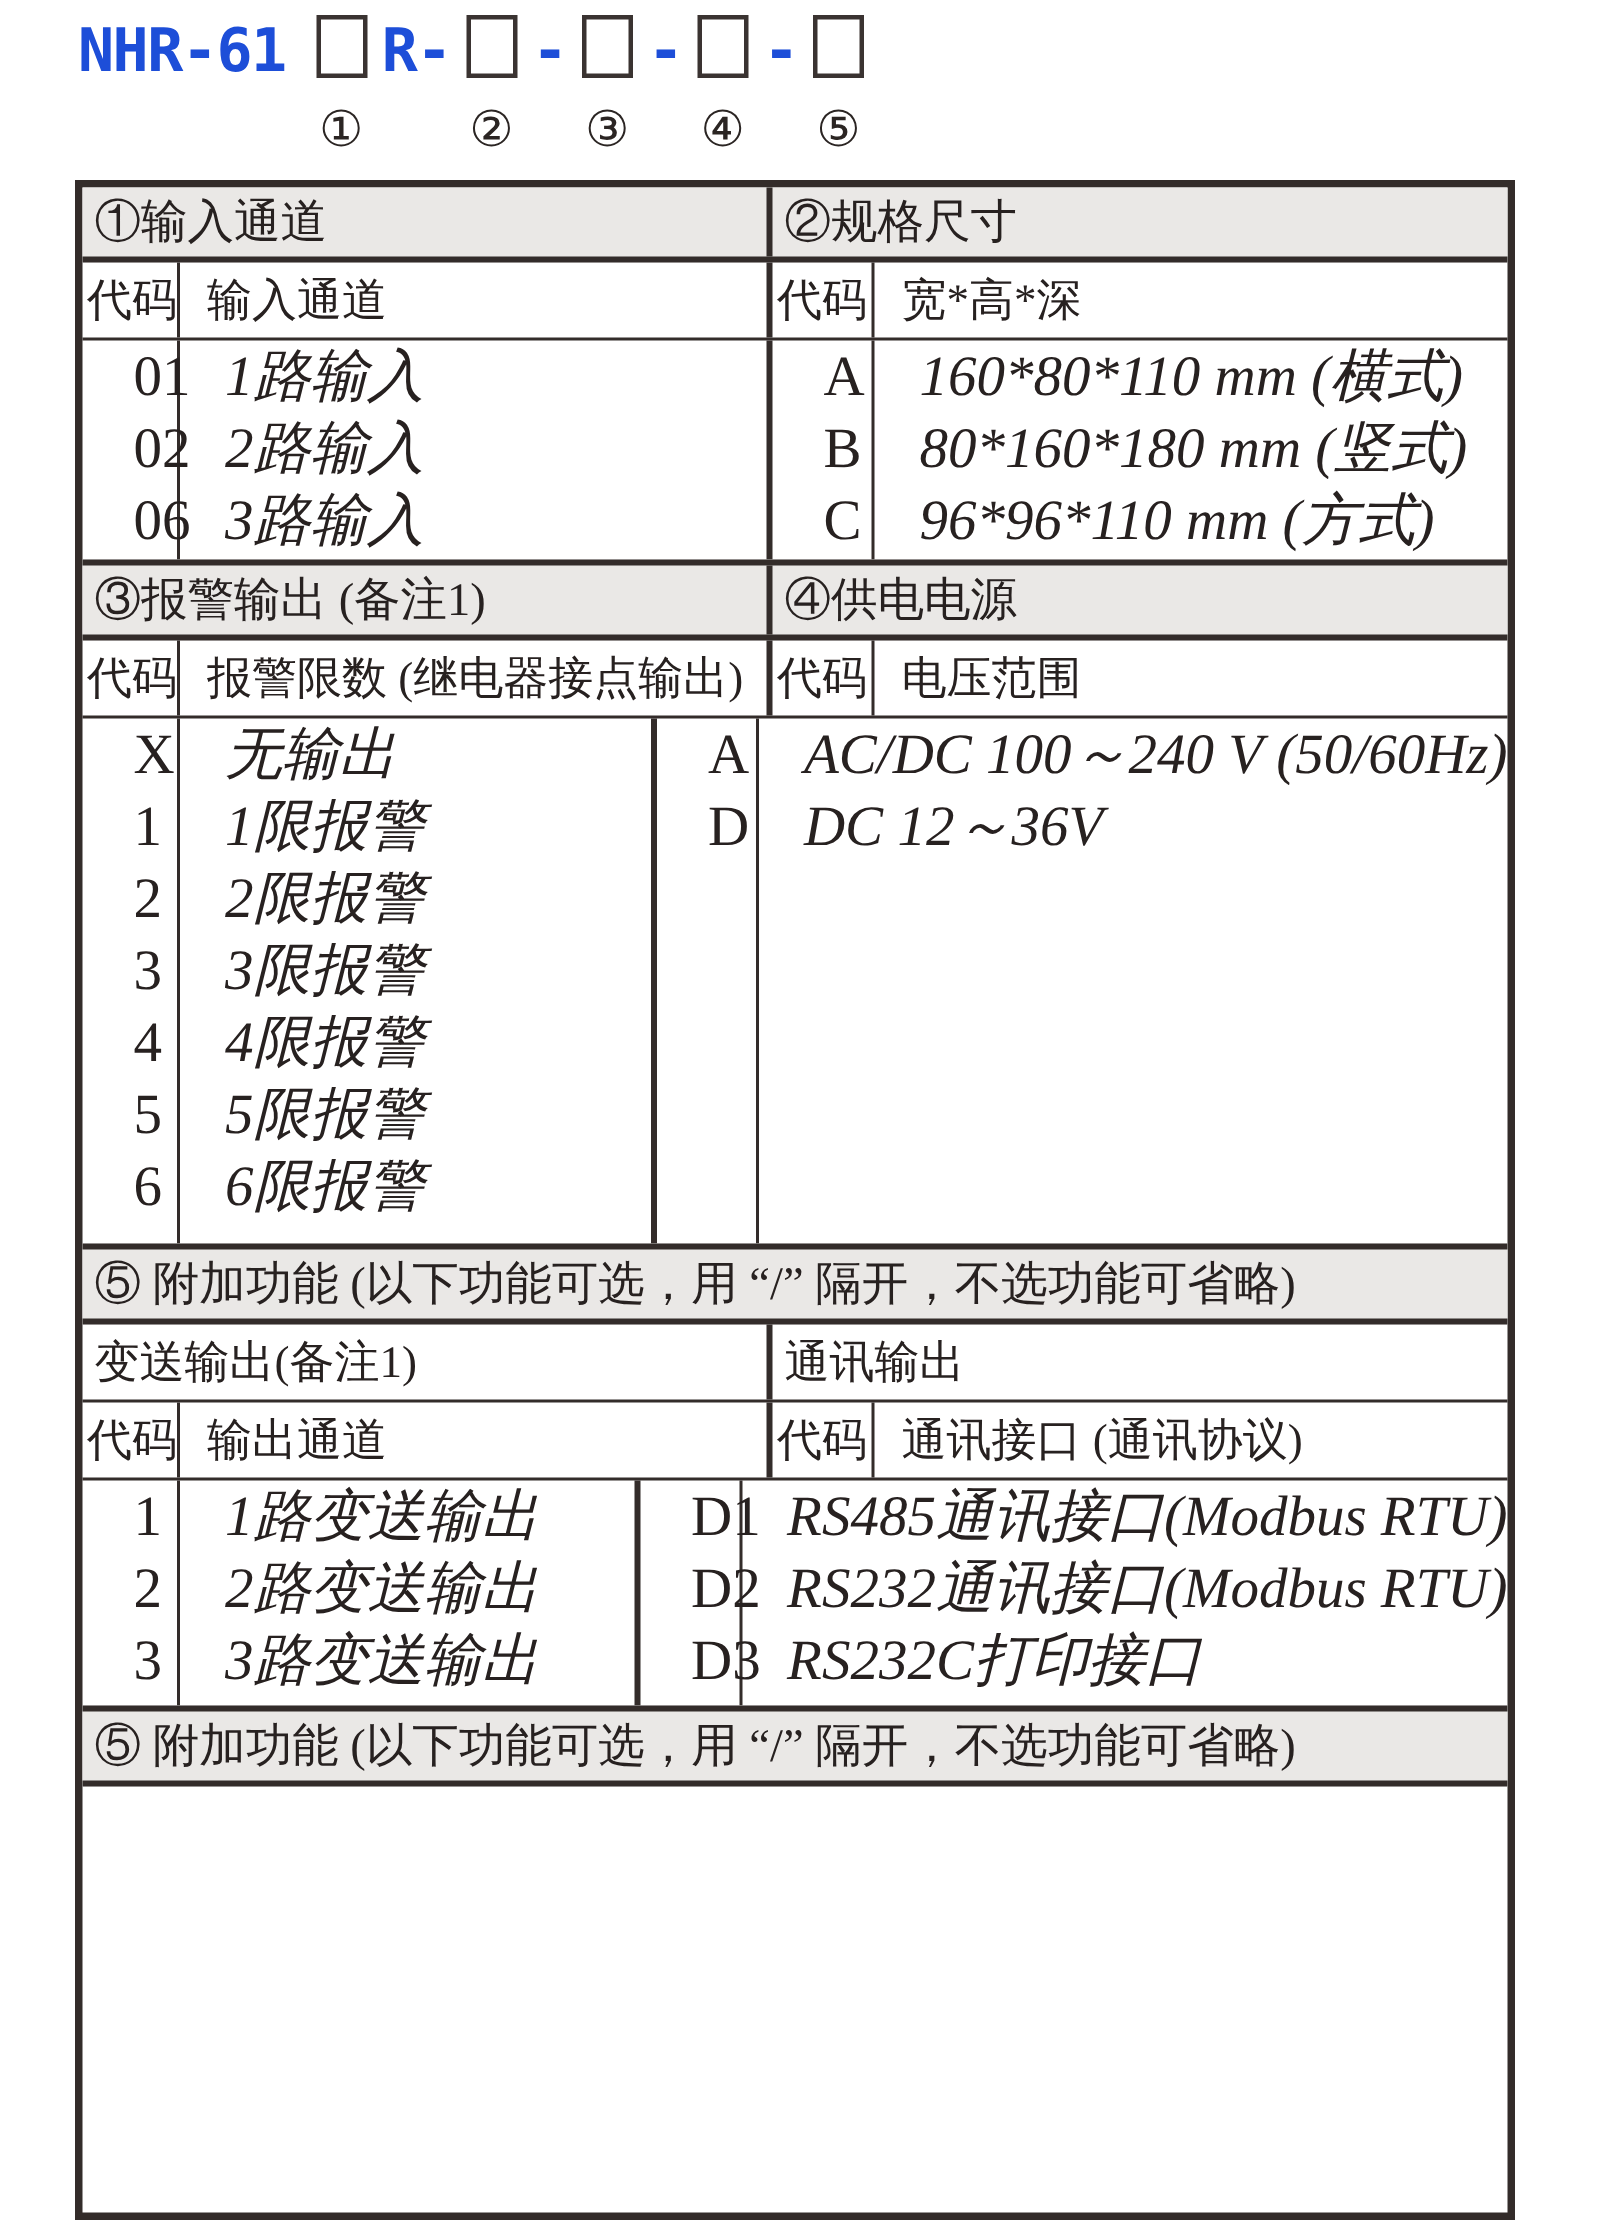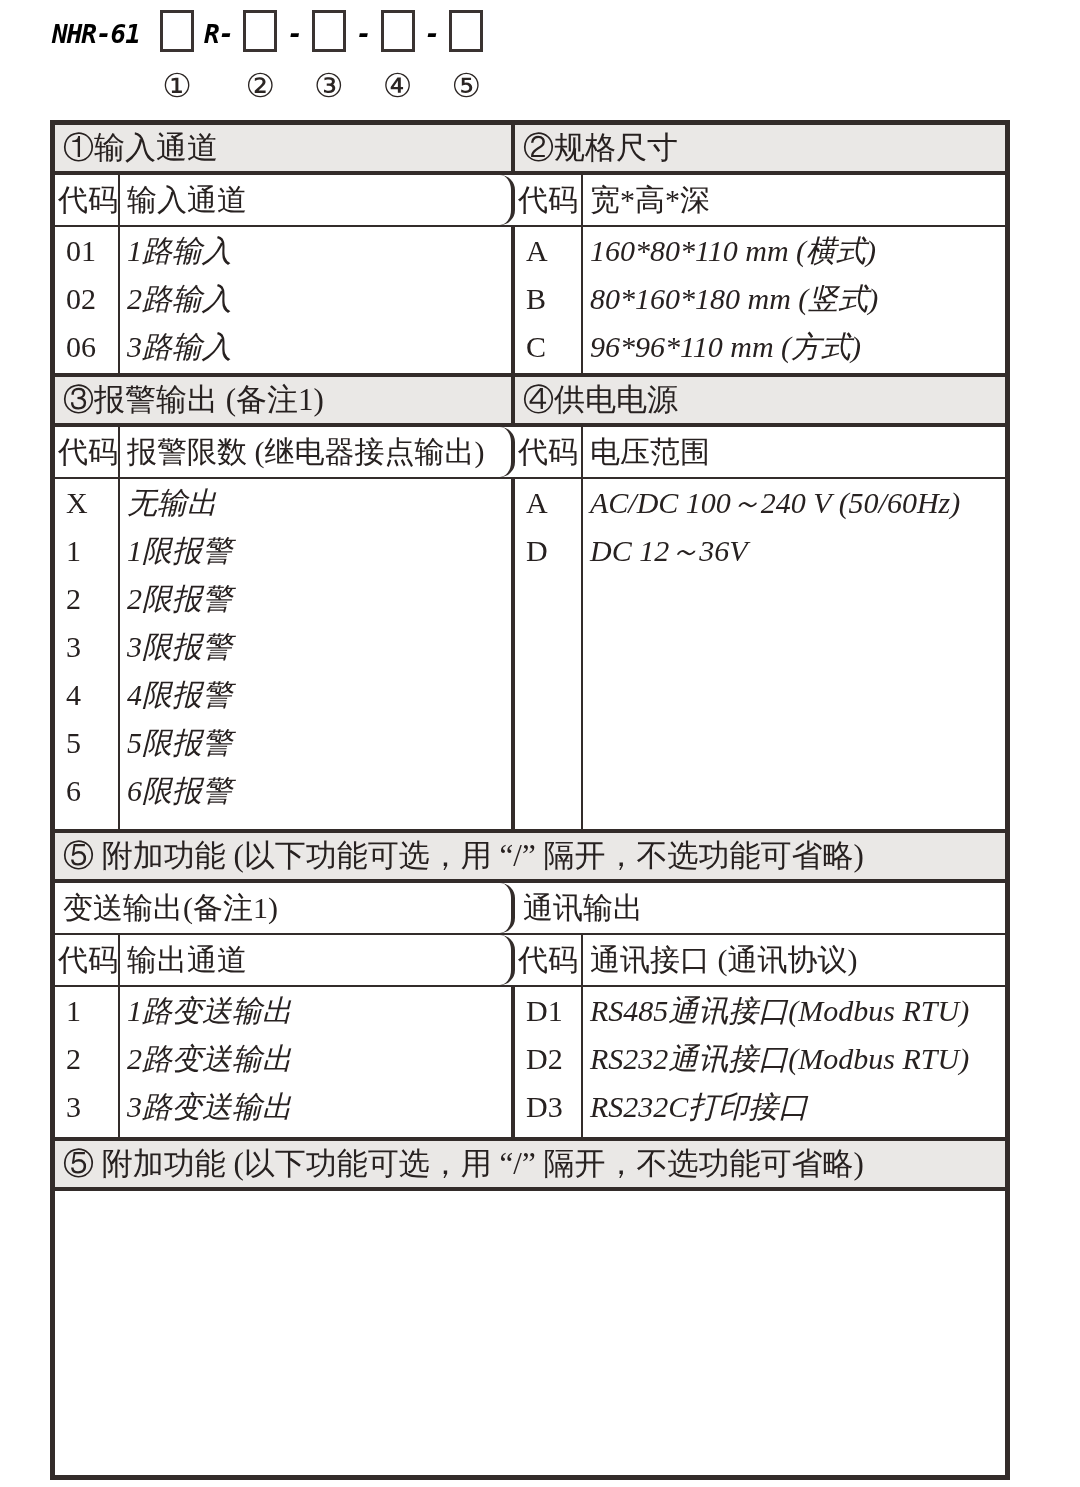--- a/index.html
+++ b/index.html
@@ -17,22 +17,22 @@
     overflow: hidden;
   }
 
   
   .model-line {
     position: absolute; left: 52px; top: 10px;
     display: flex; align-items: flex-start;
   }
   .mtext {
     font-family: "DejaVu Sans Mono", monospace;
-    font-weight: bold; font-size: 26px; line-height: 48px;
-    color: #000000; letter-spacing: -1px; white-space: pre; font-style: italic;
+    font-weight: bold; font-size: 40px; line-height: 48px;
+    color: #1d4ed8; letter-spacing: -1px; white-space: pre;
   }
   .prefix { margin-right: 14px; }
   .seg { margin: 0 4px; }
   .unit { display: flex; flex-direction: column; align-items: center; margin: 0 6px; }
   .blank-box { width: 34px; height: 42px; border: 3px solid #3a3331; background: #fff; display: block; }
   .circle-label {
     margin-top: 16px; font-size: 33px; line-height: 36px;
     font-family: "DejaVu Sans", "Liberation Sans", sans-serif; color: #2b2523;
   }
 
@@ -53,37 +53,37 @@
   .bandrow > div, .bandfull {
     display: flex; align-items: center; padding-left: 8px;
     font-size: 31px; white-space: nowrap; overflow: hidden;
   }
   .bandfull {
     height: 54px; background: var(--band); flex: none;
     border-top: 4px solid var(--line); border-bottom: 4px solid var(--line);
   }
 
   .hdrrow { height: 52px; border-bottom: 2px solid var(--line); flex: none; }
-  .hdrrow > .hl, .hdrrow > .hr { display: flex; border-radius: 15px; }
+  .hdrrow > .hl, .hdrrow > .hr { display: flex; }
   .codeh {
     width: 65px; border-right: 2px solid var(--line);
     display: flex; align-items: center; padding-left: 3px;
     font-size: 30px; height: 100%;
   }
   .hr .codeh { width: 68px; }
-  .desch { flex: 1; display: flex; align-items: center; padding-left: 7px; font-size: 30px; white-space: nowrap; overflow: hidden; height: 100%; }
+  .desch { flex: 1; display: flex; align-items: center; padding-left: 18px; font-size: 30px; white-space: nowrap; overflow: hidden; height: 100%; }
   .subcell { flex: 1; display: flex; align-items: center; padding-left: 8px; font-size: 30px; white-space: nowrap; height: 100%; }
   .fullcell { display: flex; align-items: center; padding-left: 8px; font-size: 30px; height: 100%; }
 
   .datarow { flex: none; }
   .datarow > .hl, .datarow > .hr { display: flex; }
   .codecol { width: 65px; border-right: 2px solid var(--line); }
   .hr > .codecol { width: 68px; }
   .desccol { flex: 1; overflow: hidden; }
-  .cell { height: 48px; line-height: 48px; font-size: 30px; padding-left: 11px; white-space: nowrap; }
+  .cell { height: 48px; line-height: 48px; font-size: 38px; padding-left: 11px; white-space: nowrap; margin-left: 23px; }
   .desccol .cell { padding-left: 7px; font-style: italic; }
 
   .d12 { height: 146px; }
   .d34 { height: 350px; }
   .d5  { height: 150px; }
 </style>
 </head>
 <body>
 
 <div class="model-line">

